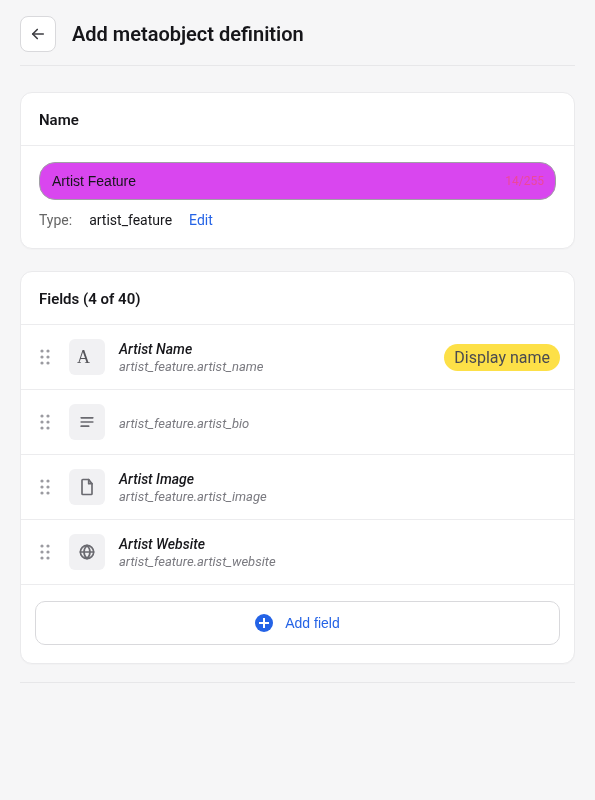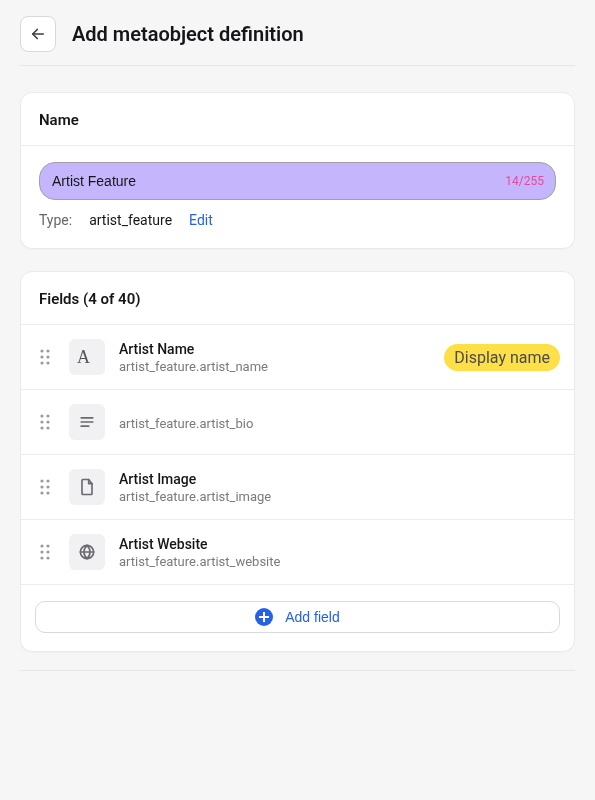--- a/index.html
+++ b/index.html
@@ -59,21 +59,21 @@
     position: relative;
   }
   .text-input {
     width: 100%;
     height: 38px;
     border: 1px solid #a0a0a5;
     border-radius: 16px;
     padding: 0 64px 0 12px;
     font-size: 14px;
     color: #16161a;
-    background: #c4b5fd;
+    background: #d946ef;
   }
   .char-count {
     position: absolute;
     right: 12px;
     top: 50%;
     transform: translateY(-50%);
     color: #ec4899;
     font-size: 12px;
   }
   .type-row {
@@ -126,20 +126,21 @@
   .field-icon svg, .field-icon .glyph { width: 20px; height: 20px; }
   .glyph {
     font-size: 18px;
     font-family: Georgia, "Times New Roman", serif;
     font-weight: 400;
     color: #55555a;
   }
   .field-text {
     flex: 1;
     min-width: 0;
+    font-style: italic;
   }
   .field-name {
     font-size: 14px;
     font-weight: 500;
     color: #16161a;
   }
   .field-sub {
     font-size: 13px;
     color: #7a7a80;
     margin-top: 2px;
@@ -157,21 +158,21 @@
   }
   .add-field-btn {
     width: 100%;
     display: flex;
     align-items: center;
     justify-content: center;
     gap: 12px;
     border: 1px solid #d9d9dc;
     background: #fff;
     border-radius: 10px;
-    height: 32px;
+    height: 44px;
     color: #2463e6;
     font-size: 14px;
     font-weight: 500;
     cursor: pointer;
   }
   .plus-circle {
     width: 18px;
     height: 18px;
     border-radius: 50%;
     background: #2463e6;

